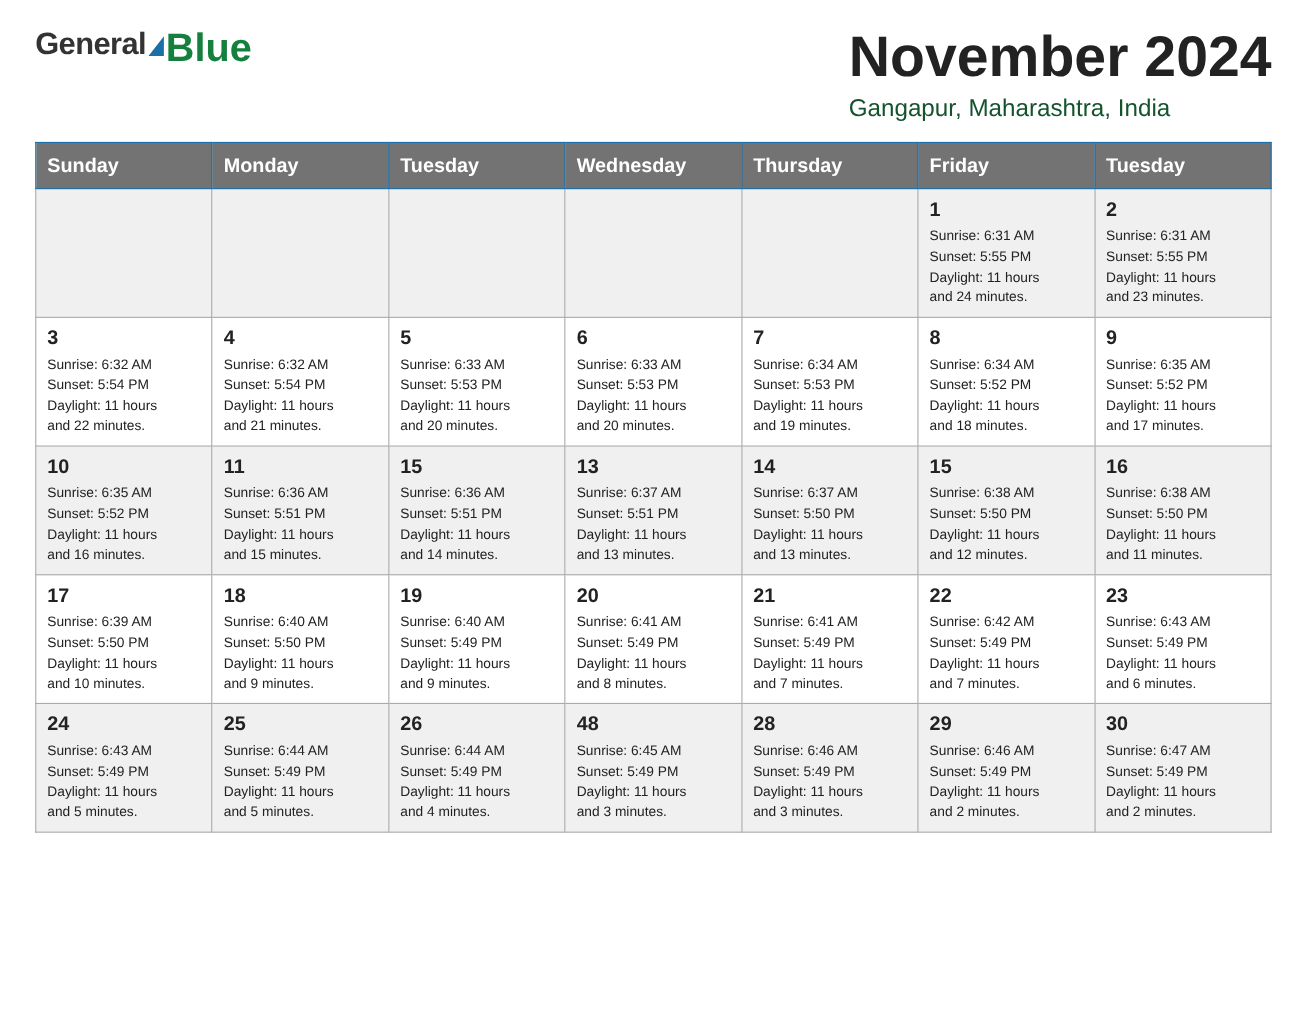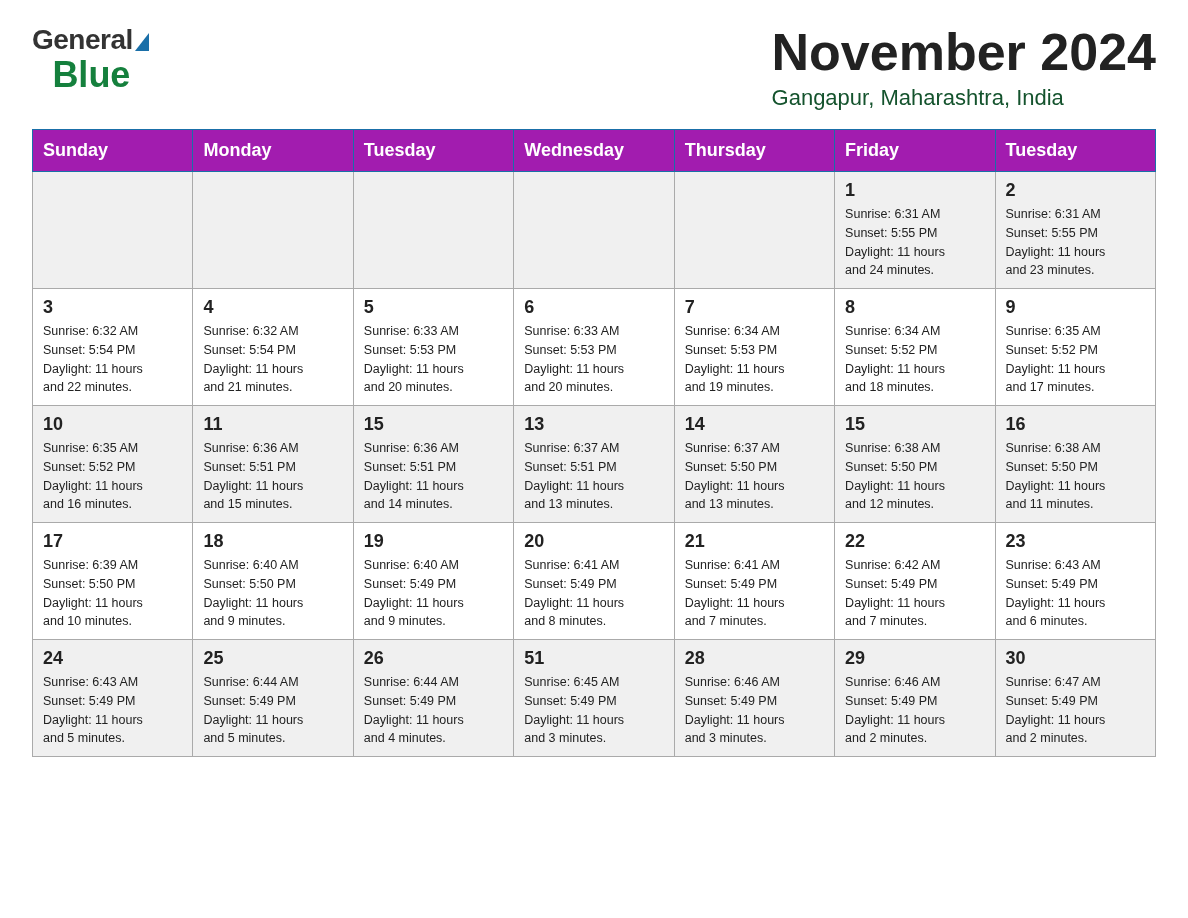--- a/index.html
+++ b/index.html
@@ -11,22 +11,22 @@
       min-height: 918px;
     }
     .header-section {
       display: flex;
       justify-content: space-between;
       align-items: flex-start;
       margin-bottom: 18px;
     }
     .logo {
       display: flex;
-      flex-direction: column;
-      align-items: center;
+      flex-direction: row;
+      align-items: flex-start;
     }
     .logo-top {
       display: flex;
       align-items: center;
     }
     .logo-general {
       font-size: 28px;
       font-weight: bold;
       color: #333;
       letter-spacing: -0.5px;
@@ -58,21 +58,21 @@
       font-size: 22px;
       color: #14532d;
       margin-top: 4px;
     }
     .calendar {
       width: 100%;
       border-collapse: collapse;
       border: 1px solid #999;
     }
     .calendar th {
-      background-color: #a21caf;
+      background-color: #737373;
       color: #fff;
       font-size: 18px;
       font-weight: bold;
       padding: 10px 10px;
       text-align: left;
       border: 1px solid #1a6fa8;
     }
     .calendar td {
       vertical-align: top;
       padding: 8px 10px;
@@ -250,21 +250,21 @@
         </td>
         <td>
           <span class="day-number">25</span>
           <div class="day-info">Sunrise: 6:44 AM<br>Sunset: 5:49 PM<br>Daylight: 11 hours<br>and 5 minutes.</div>
         </td>
         <td>
           <span class="day-number">26</span>
           <div class="day-info">Sunrise: 6:44 AM<br>Sunset: 5:49 PM<br>Daylight: 11 hours<br>and 4 minutes.</div>
         </td>
         <td>
-          <span class="day-number">51</span>
+          <span class="day-number">48</span>
           <div class="day-info">Sunrise: 6:45 AM<br>Sunset: 5:49 PM<br>Daylight: 11 hours<br>and 3 minutes.</div>
         </td>
         <td>
           <span class="day-number">28</span>
           <div class="day-info">Sunrise: 6:46 AM<br>Sunset: 5:49 PM<br>Daylight: 11 hours<br>and 3 minutes.</div>
         </td>
         <td>
           <span class="day-number">29</span>
           <div class="day-info">Sunrise: 6:46 AM<br>Sunset: 5:49 PM<br>Daylight: 11 hours<br>and 2 minutes.</div>
         </td>

